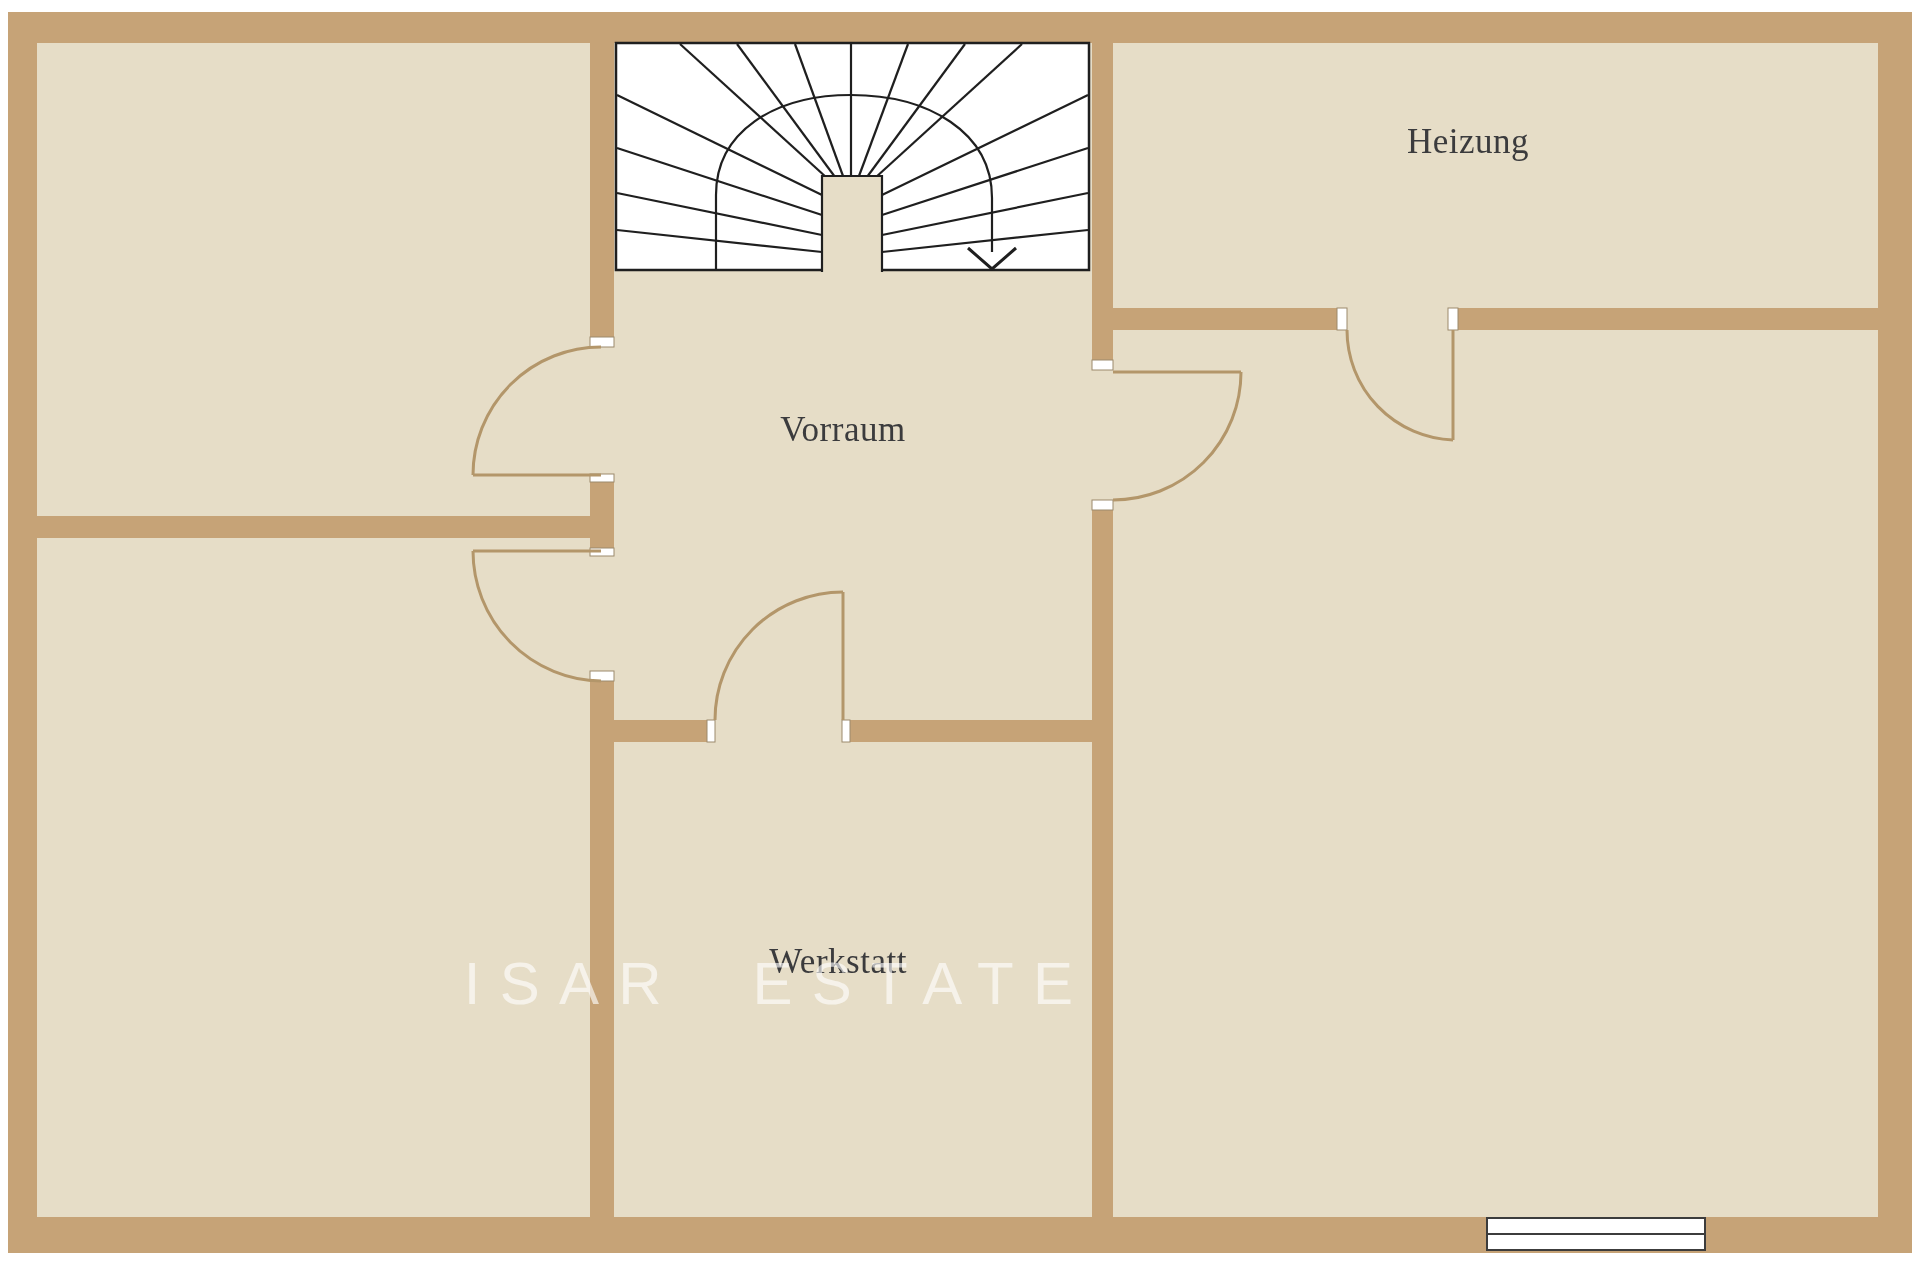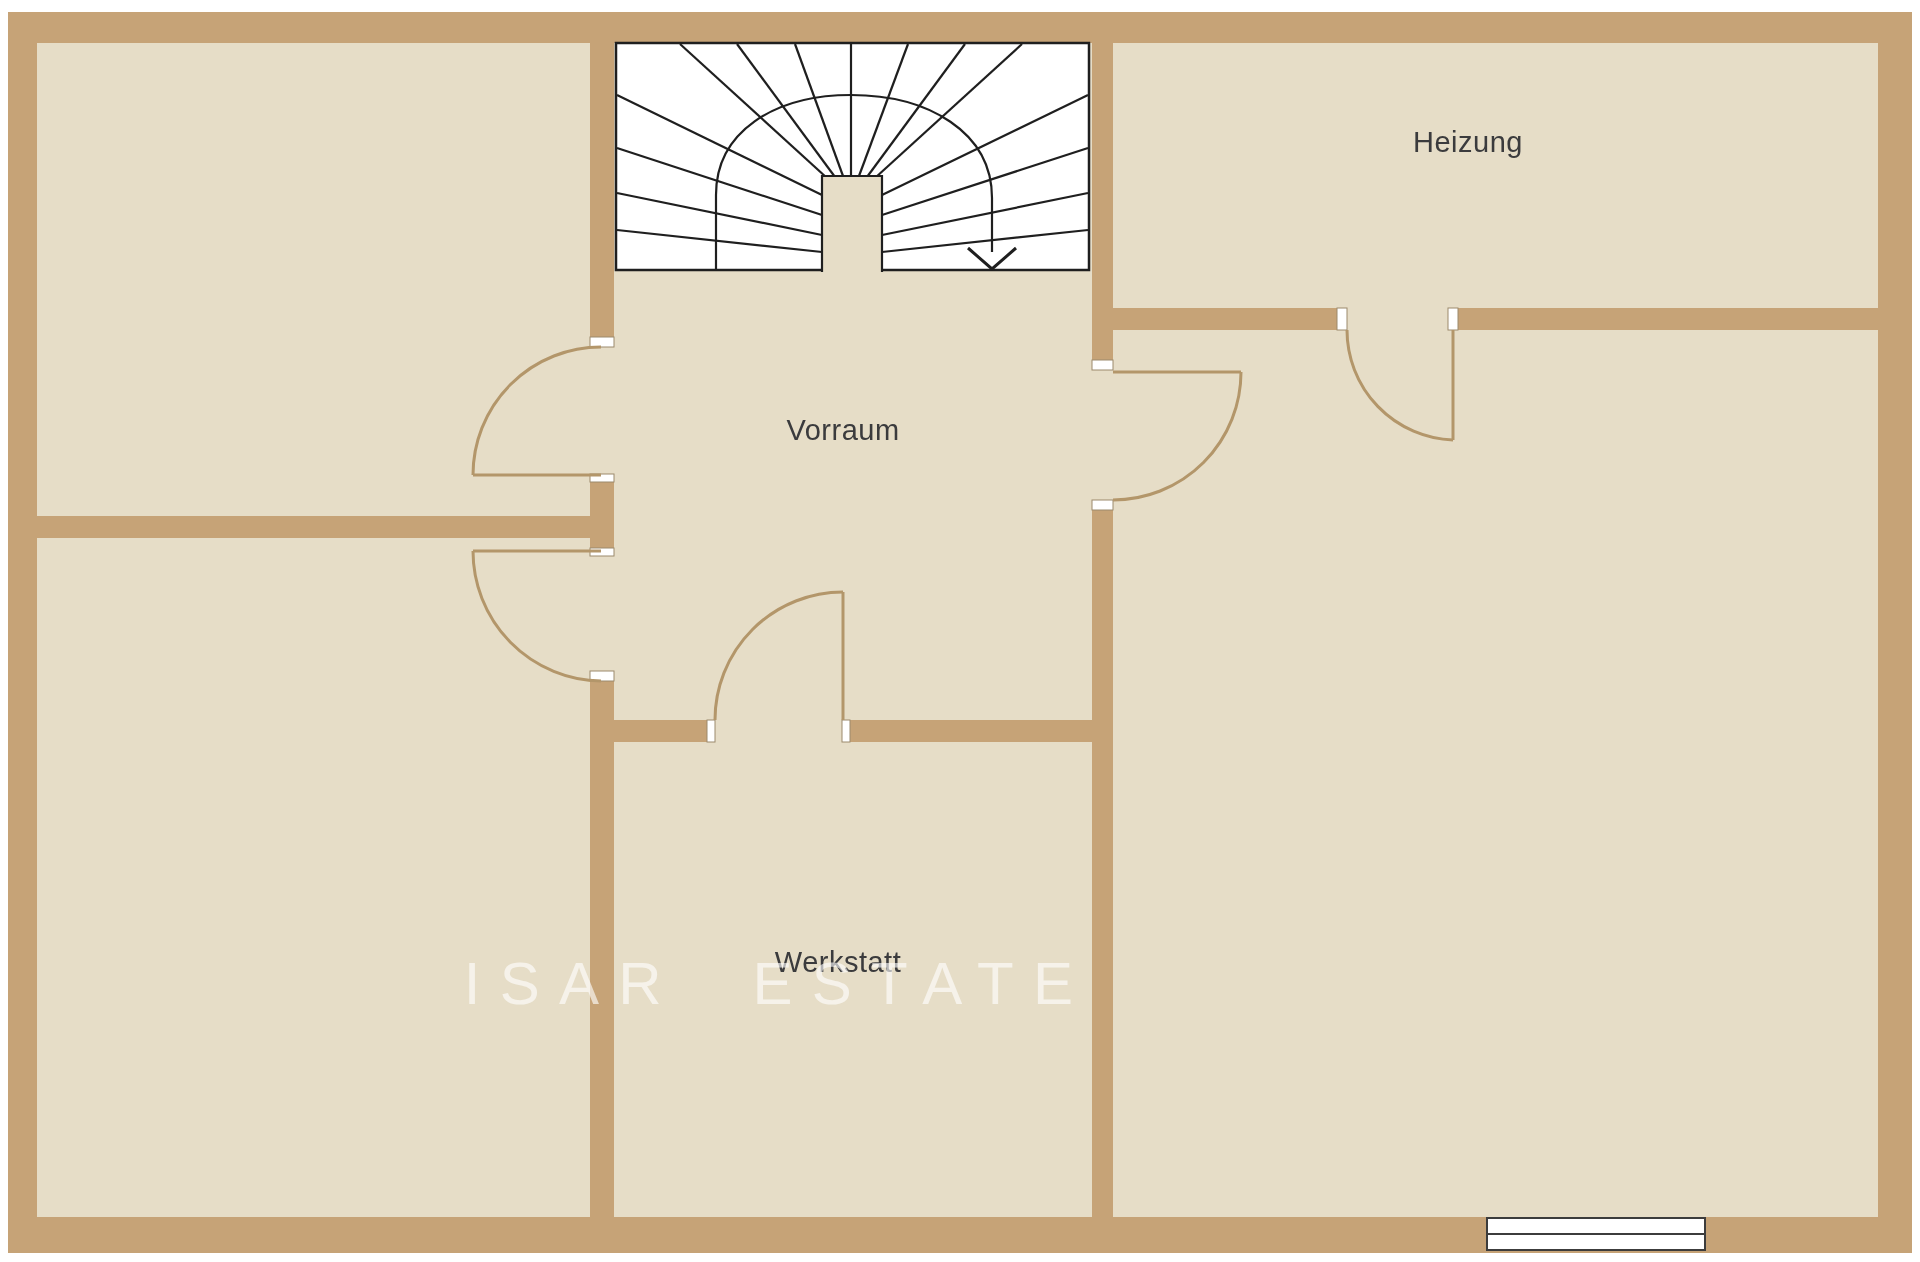--- a/index.html
+++ b/index.html
@@ -1,21 +1,21 @@
 <!DOCTYPE html>
 <html style="--wall: #c6a377; --floor: #e6ddc7; --line: #1f1f1f; --door: #b3966a; --text: #3b3b3d; --watermark: rgba(255,255,255,0.62); --stair-bg: #ffffff;"><head>
 <meta charset="utf-8">
 <style>
   html,body{margin:0;padding:0;background:#ffffff;}
   #stage{position:relative;width:1920px;height:1262px;background:#ffffff;overflow:hidden;
          font-family:"Liberation Sans","DejaVu Sans",sans-serif;}
   #plan-svg{position:absolute;left:0;top:0;}
   .room-label{position:absolute;transform:translate(-50%,-50%);
-              color:var(--text,#3b3b3d);font-size:29px;letter-spacing:0.5px;
-              white-space:pre;}
+              color:var(--text,#3b3b3d);font-size:35px;letter-spacing:0.5px;
+              white-space:pre;font-family:Liberation Serif, serif;}
   .watermark{position:absolute;transform:translate(-50%,-50%);
              color:var(--watermark,rgba(255,255,255,0.6));font-size:60px;
              letter-spacing:0.32em;white-space:pre;}
   .wall{fill:var(--wall,#c6a377);}
   .floor{fill:var(--floor,#e6ddc7);}
   .jamb{fill:#ffffff;stroke:#9b8a6d;stroke-width:1;}
   .doorline{stroke:var(--door,#b3966a);stroke-width:3;fill:none;}
   .stairline{stroke:var(--line,#1f1f1f);stroke-width:2.2;fill:none;}
 </style>
 </head>

